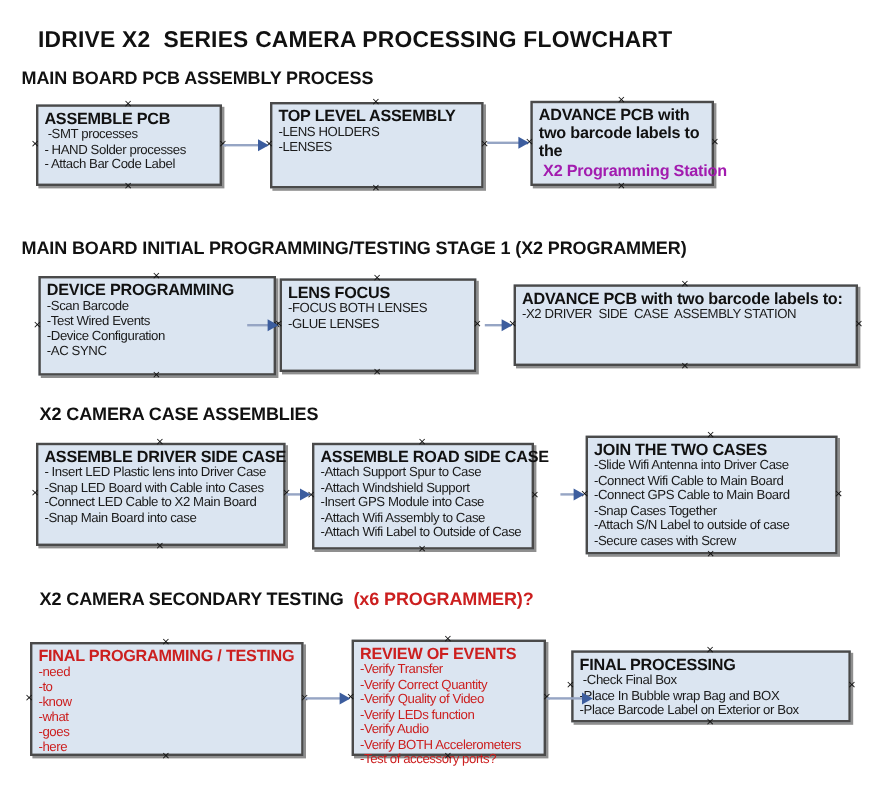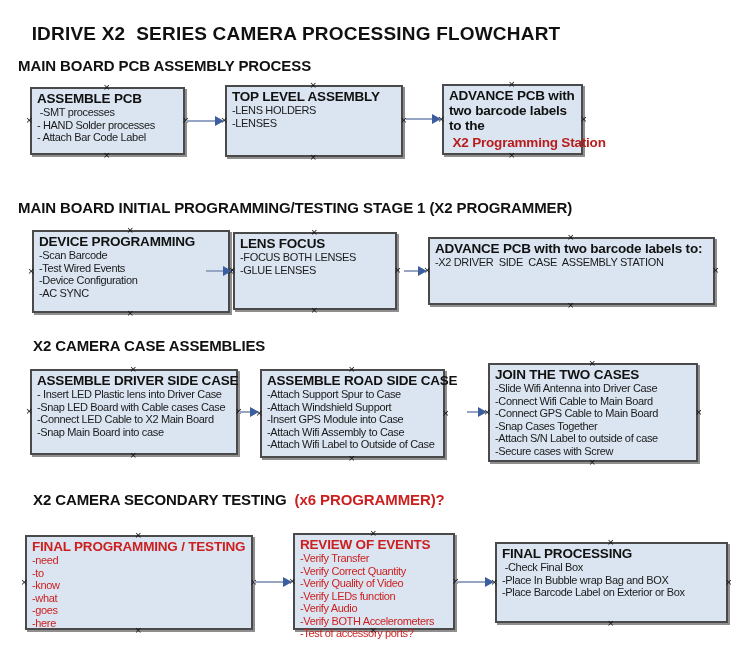--- a/index.html
+++ b/index.html
@@ -11,21 +11,21 @@
           font-family:"Liberation Sans",sans-serif;color:#111;}
   .title{position:absolute;top:23px;left:0;width:592px;text-align:center;
          font-size:19px;font-weight:bold;white-space:pre;letter-spacing:.2px;}
   .heading{position:absolute;font-size:15px;font-weight:bold;white-space:pre;letter-spacing:-.1px;}
   .heading .redtxt{color:var(--red);}
   .fbox{position:absolute;background:var(--fill);border:2px solid var(--border);
         box-shadow:2px 2px 0 #8f8f8f;padding:2px 5px;overflow:visible;}
   .btitle{font-size:13.5px;font-weight:bold;line-height:15px;white-space:pre;letter-spacing:-.2px;}
   .btitle.wrap{white-space:normal;}
   .bitem{font-size:11px;line-height:12.5px;white-space:pre;letter-spacing:-.35px;color:#1a1a1a;}
-  .bitem.bold{font-size:13.5px;font-weight:bold;line-height:16px;letter-spacing:-.2px;margin-top:2px;color:#b91c1c;}
+  .bitem.bold{font-size:13.5px;font-weight:bold;line-height:16px;letter-spacing:-.2px;margin-top:2px;color:#a21caf;}
   .fbox.red .btitle,.fbox.red .bitem{color:var(--red);}
   .hx{position:absolute;font-style:normal;font-size:11px;line-height:8px;color:#111;font-weight:normal;}
   .hx::before{content:"\00d7";}
   .ht{top:-6px;left:50%;margin-left:-4px;}
   .hb{bottom:-6px;left:50%;margin-left:-4px;}
   .hl{left:-6px;top:50%;margin-top:-5px;}
   .hr{right:-6px;top:50%;margin-top:-5px;}
   .arrow{position:absolute;height:10px;}
   .arrow .line{position:absolute;left:0;right:5px;top:4px;border-top:2px solid var(--aline);}
   .arrow .head{position:absolute;right:0;top:0;width:0;height:0;
@@ -57,21 +57,21 @@
   <div class="fbox" style="left:225px;top:85px;width:178px;height:72px">
     <i class="hx ht"></i>
       <i class="hx hb"></i>
       <i class="hx hl"></i>
       <i class="hx hr"></i>
     <div class="btitle">TOP LEVEL ASSEMBLY</div>
     <div class="bitem">-LENS HOLDERS</div>
     <div class="bitem">-LENSES</div>
   </div>
 
-  <div class="fbox" style="left:442px;top:84px;width:141px;height:71px">
+  <div class="fbox" style="left:442px;top:84px;width:153px;height:71px">
     <i class="hx ht"></i>
       <i class="hx hb"></i>
       <i class="hx hl"></i>
       <i class="hx hr"></i>
     <div class="btitle wrap">ADVANCE PCB with two barcode labels to the</div>
     <div class="bitem bold"> X2 Programming Station</div>
   </div>
 
   <div class="fbox" style="left:32px;top:230px;width:198px;height:83px">
     <i class="hx ht"></i>
@@ -104,21 +104,21 @@
     <div class="bitem">-X2 DRIVER  SIDE  CASE  ASSEMBLY STATION</div>
   </div>
 
   <div class="fbox" style="left:30px;top:369px;width:208px;height:86px">
     <i class="hx ht"></i>
       <i class="hx hb"></i>
       <i class="hx hl"></i>
       <i class="hx hr"></i>
     <div class="btitle">ASSEMBLE DRIVER SIDE CASE</div>
     <div class="bitem">- Insert LED Plastic lens into Driver Case</div>
-    <div class="bitem">-Snap LED Board with Cable cases Case</div>
+    <div class="bitem">-Snap LED Board with Cable into Cases</div>
     <div class="bitem">-Connect LED Cable to X2 Main Board</div>
     <div class="bitem">-Snap Main Board into case</div>
   </div>
 
   <div class="fbox" style="left:260px;top:369px;width:185px;height:89px">
     <i class="hx ht"></i>
       <i class="hx hb"></i>
       <i class="hx hl"></i>
       <i class="hx hr"></i>
     <div class="btitle">ASSEMBLE ROAD SIDE CASE</div>
@@ -165,21 +165,21 @@
     <div class="btitle">REVIEW OF EVENTS</div>
     <div class="bitem">-Verify Transfer</div>
     <div class="bitem">-Verify Correct Quantity</div>
     <div class="bitem">-Verify Quality of Video</div>
     <div class="bitem">-Verify LEDs function</div>
     <div class="bitem">-Verify Audio</div>
     <div class="bitem">-Verify BOTH Accelerometers</div>
     <div class="bitem">-Test of accessory ports?</div>
   </div>
 
-  <div class="fbox" style="left:495px;top:542px;width:233px;height:81px">
+  <div class="fbox" style="left:476px;top:542px;width:233px;height:60px">
     <i class="hx ht"></i>
       <i class="hx hb"></i>
       <i class="hx hl"></i>
       <i class="hx hr"></i>
     <div class="btitle">FINAL PROCESSING</div>
     <div class="bitem"> -Check Final Box</div>
     <div class="bitem">-Place In Bubble wrap Bag and BOX</div>
     <div class="bitem">-Place Barcode Label on Exterior or Box</div>
   </div>
 

